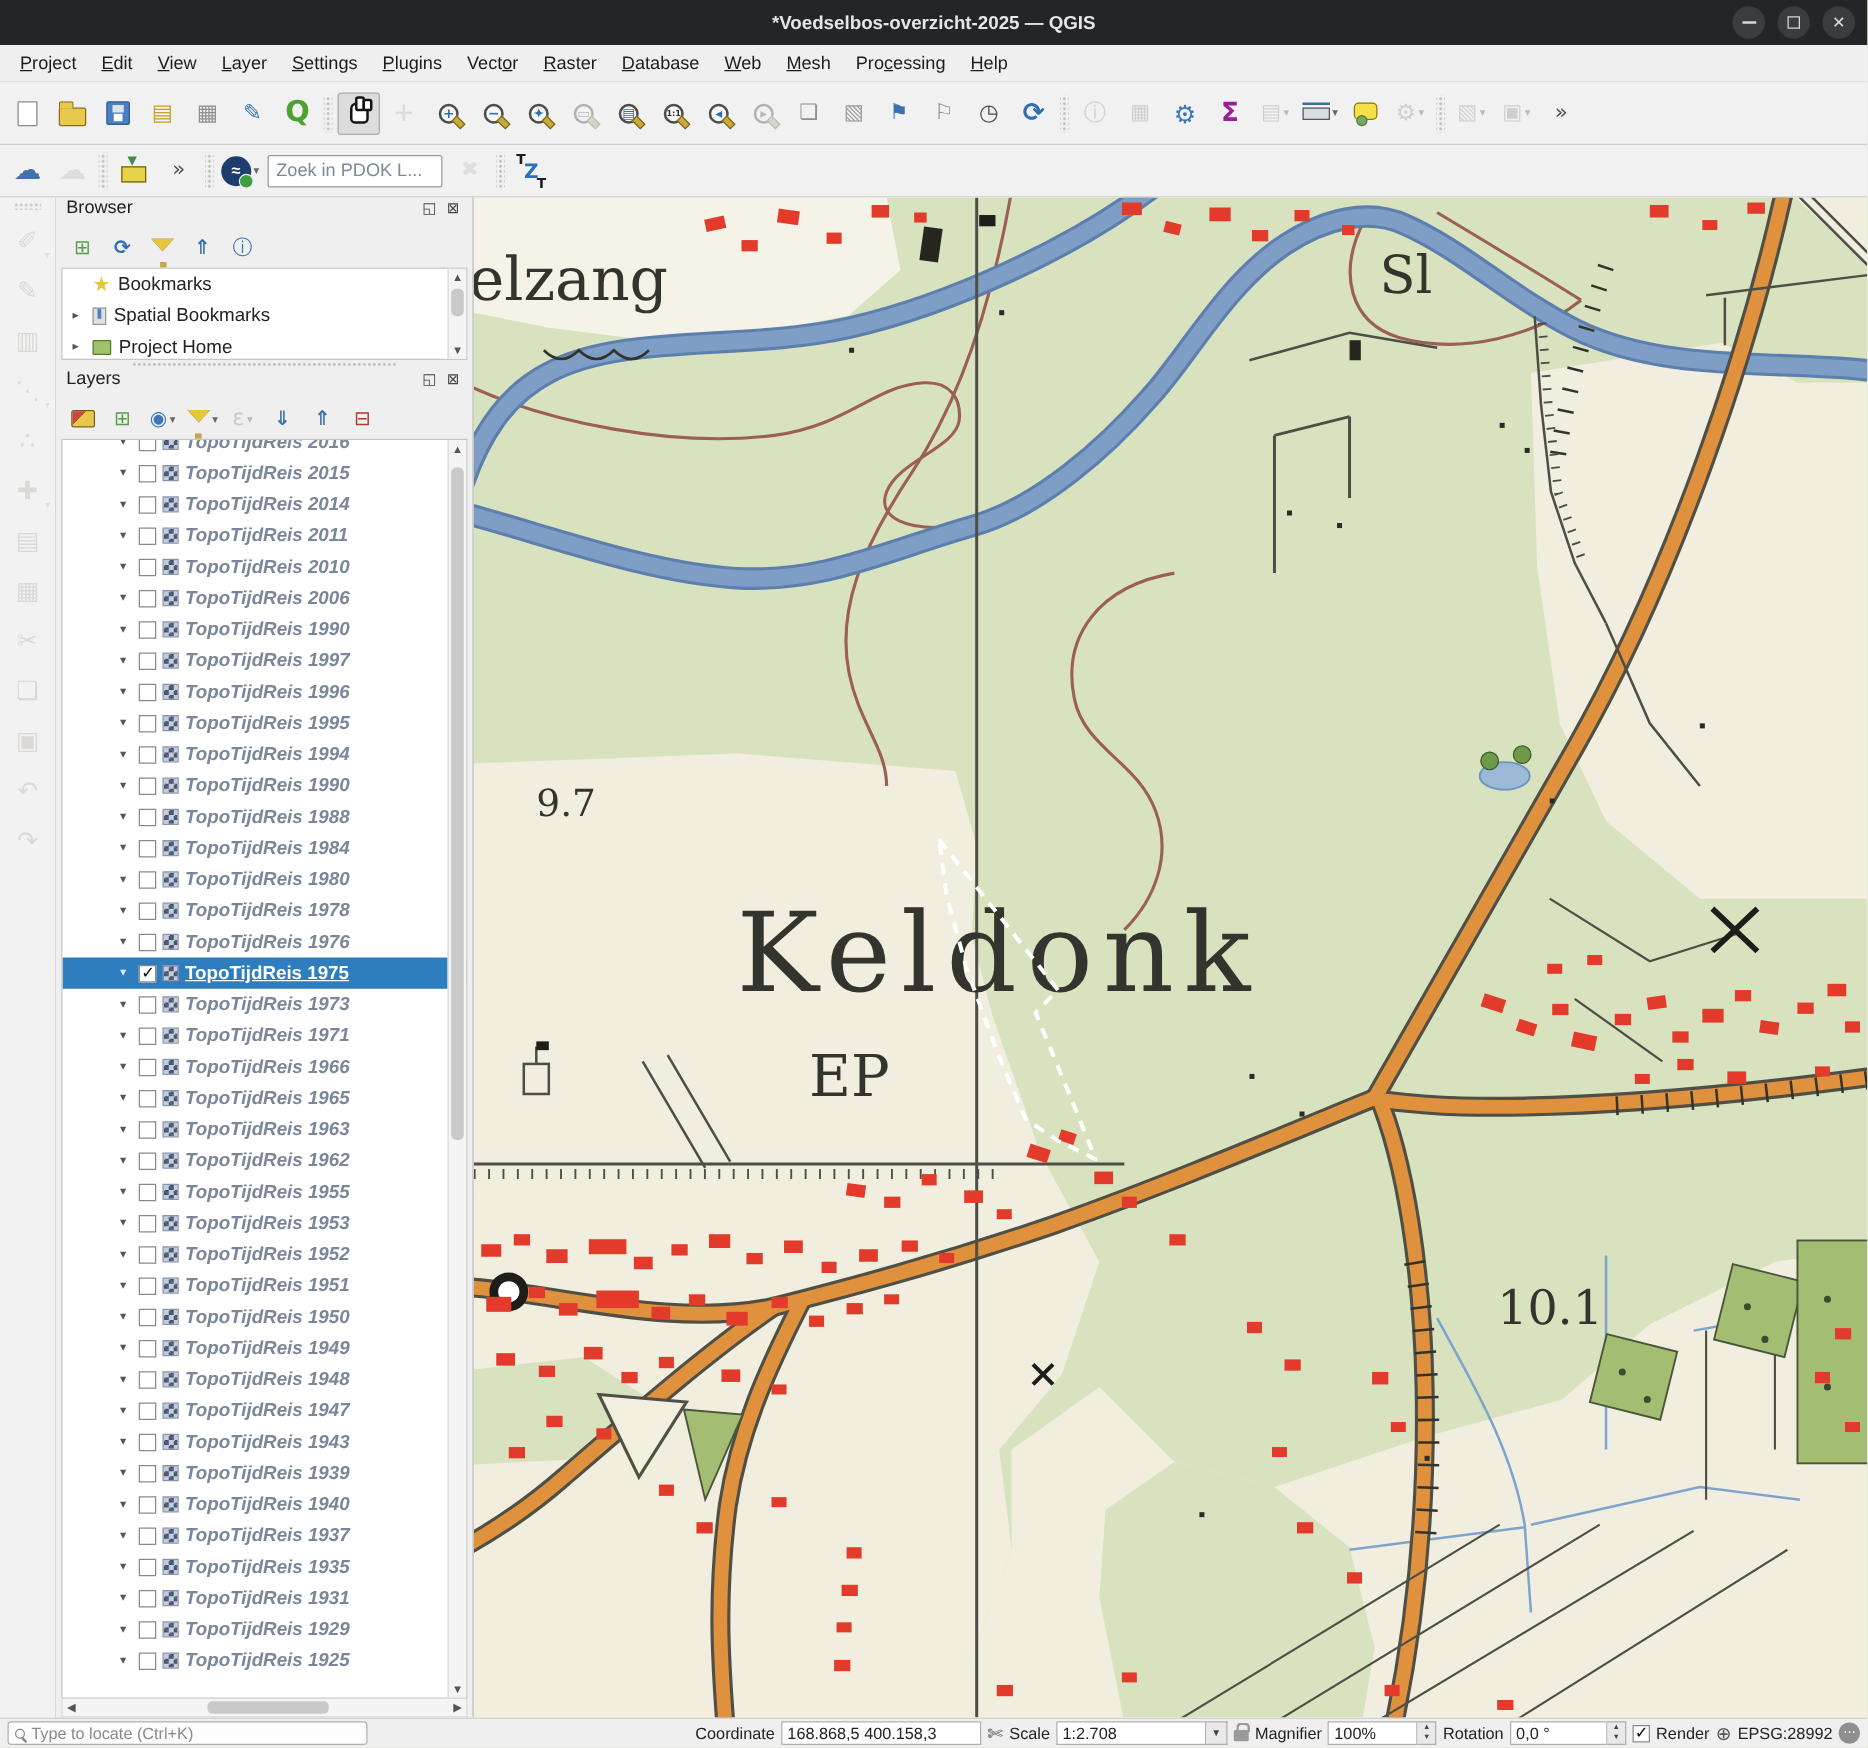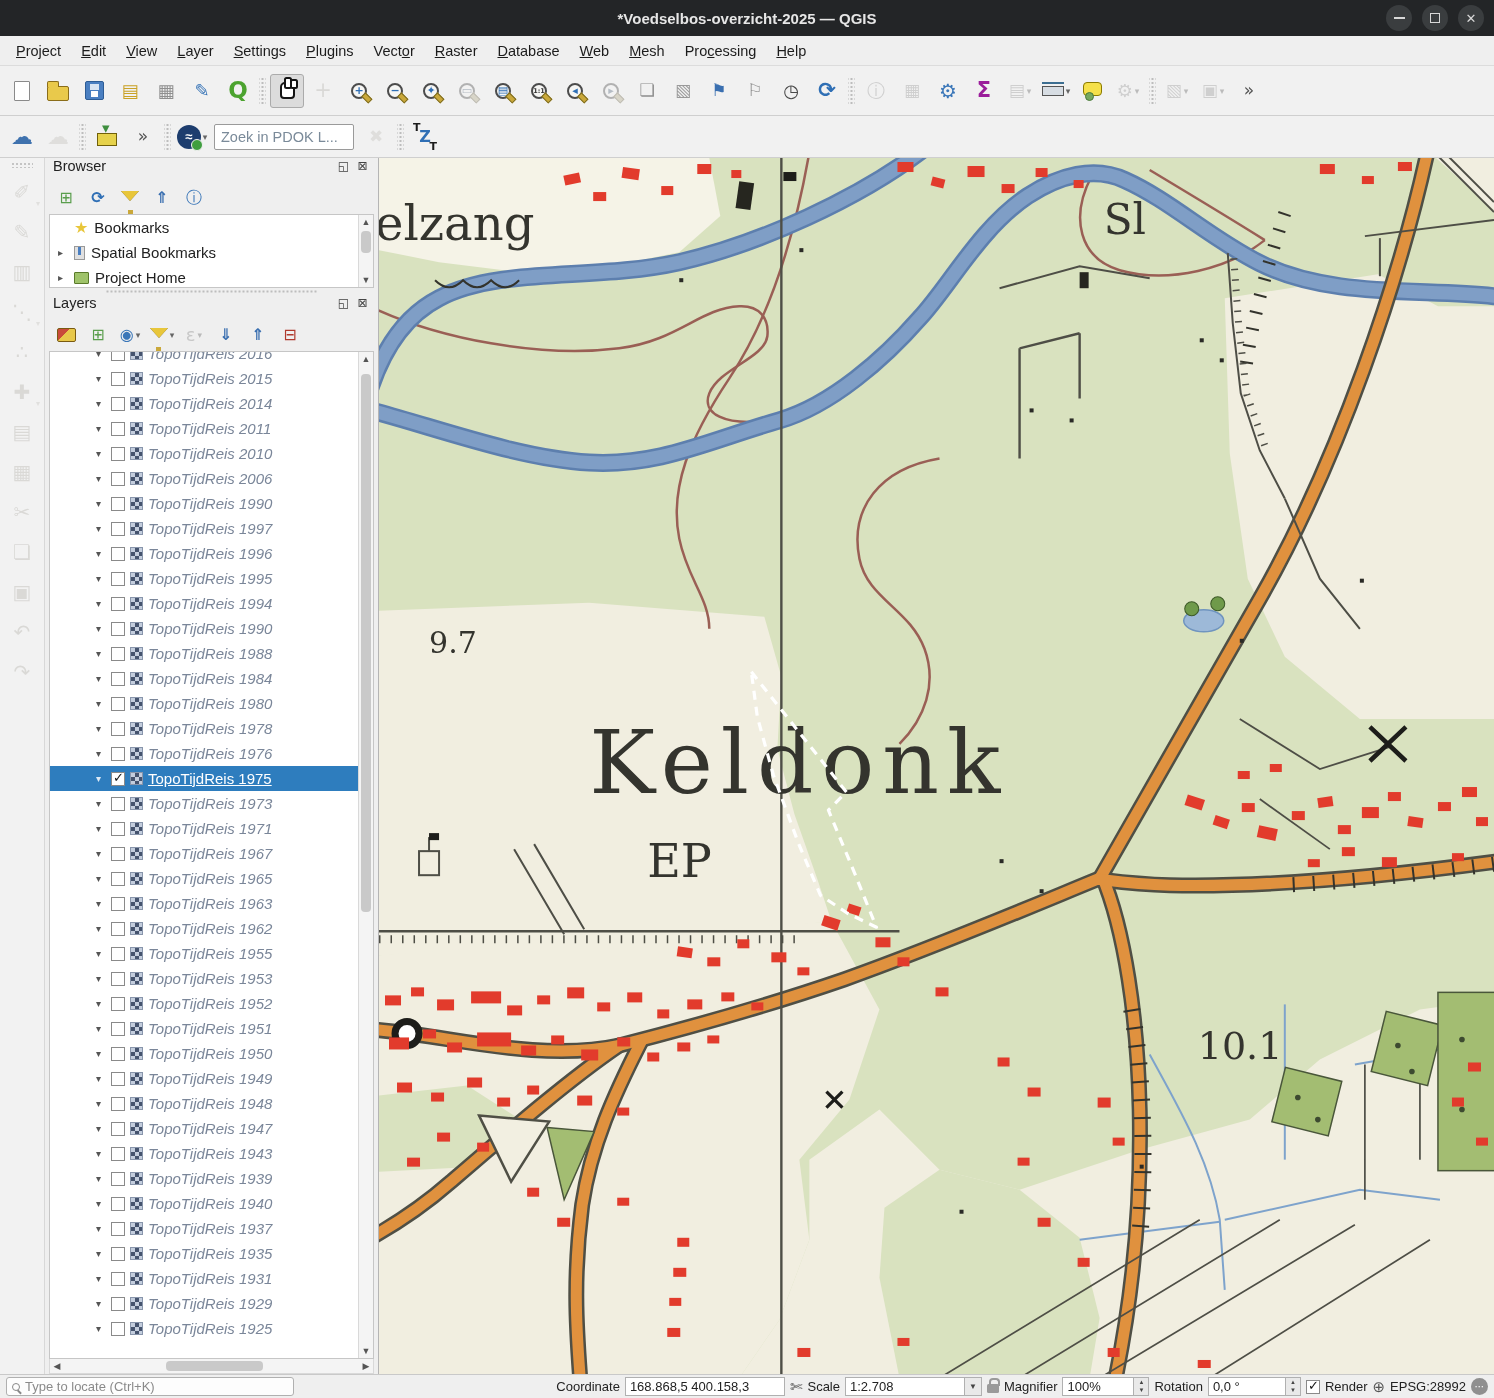--- a/index.html
+++ b/index.html
@@ -87,21 +87,21 @@
   .star{color:#e8c63a;font-size:16px}
   .bm{width:11px;height:14px;background:#e0e0e0;border:1px solid #999;position:relative}
   .bm::after{content:"";position:absolute;top:0;left:3px;width:3px;height:8px;background:#4a7fc1}
   .homef{width:15px;height:12px;background:#9fc36a;border:1px solid #5a7a2a;border-radius:1px}
   
   .layer-row{height:25px;display:flex;align-items:center;gap:5px;padding-left:46px;font-size:15px}
   .layer-row .exp{font-size:10px;color:#555;width:10px}
   .cb{width:14px;height:14px;background:#fff;border:1px solid #8a8a8a;position:relative;flex:none}
   .cb.on::after{content:"✓";position:absolute;top:-3px;left:1px;font-size:13px;color:#111;font-weight:bold}
   .rasticon{width:13px;height:13px;flex:none;background-image:linear-gradient(45deg,#45536e 25%,transparent 25%,transparent 75%,#45536e 75%),linear-gradient(45deg,#45536e 25%,#c3cddd 25%,#c3cddd 75%,#45536e 75%);background-size:8px 8px;background-position:0 0,4px 4px;border:.5px solid #8895ab}
-  .layer-label{font-style:italic;font-weight:normal;color:#7a8699;white-space:nowrap}
+  .layer-label{font-style:italic;font-weight:bold;color:#7a8699;white-space:nowrap}
   .layer-row.sel{background:#2e7dbe}
   .layer-row.sel .layer-label{color:#fff;font-style:normal;text-decoration:underline}
   .splitter{height:5px;background-image:radial-gradient(#bdbdbd 1px,transparent 1.2px);background-size:4px 4px;background-position:center;margin:1px 60px}
   
   .mapwrap{flex:1;position:relative;background:#eee9d9;overflow:hidden}
   .mapwrap svg{display:block;width:100%;height:100%}
   
   .statusbar{height:24px;background:#efefef;border-top:1px solid #c9c9c9;display:flex;align-items:center;font-size:13px;color:#222;padding:0 6px;gap:5px}
   .locate{width:288px;height:19px;border:1px solid #b0b0b0;border-radius:3px;background:#fdfdfd;display:flex;align-items:center;padding:0 5px;gap:5px}
   .locate input{border:none;outline:none;flex:1;font-size:13px;background:transparent;color:#ef4444}
@@ -578,21 +578,21 @@
             <div class="layer-row">
               <span class="exp">▾</span>
               <span class="cb"></span>
               <span class="rasticon"></span>
               <span class="layer-label">TopoTijdReis 1971</span>
             </div>
             <div class="layer-row">
               <span class="exp">▾</span>
               <span class="cb"></span>
               <span class="rasticon"></span>
-              <span class="layer-label">TopoTijdReis 1967</span>
+              <span class="layer-label">TopoTijdReis 1966</span>
             </div>
             <div class="layer-row">
               <span class="exp">▾</span>
               <span class="cb"></span>
               <span class="rasticon"></span>
               <span class="layer-label">TopoTijdReis 1965</span>
             </div>
             <div class="layer-row">
               <span class="exp">▾</span>
               <span class="cb"></span>

